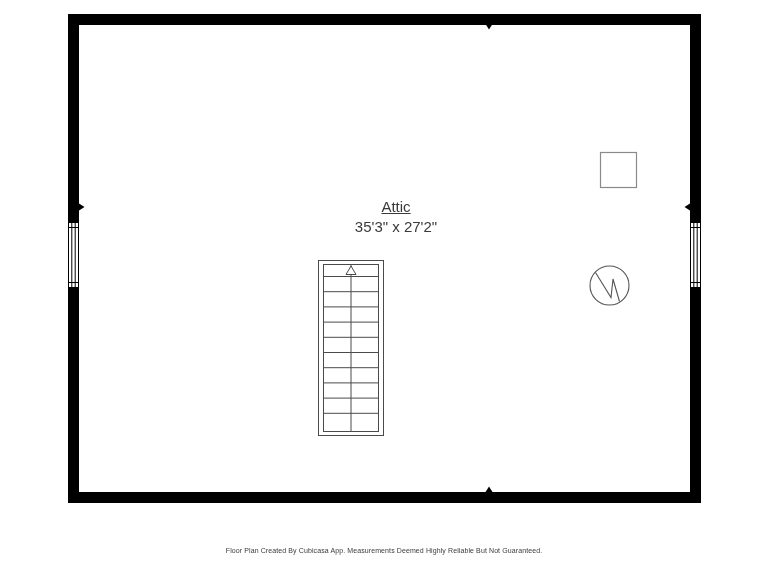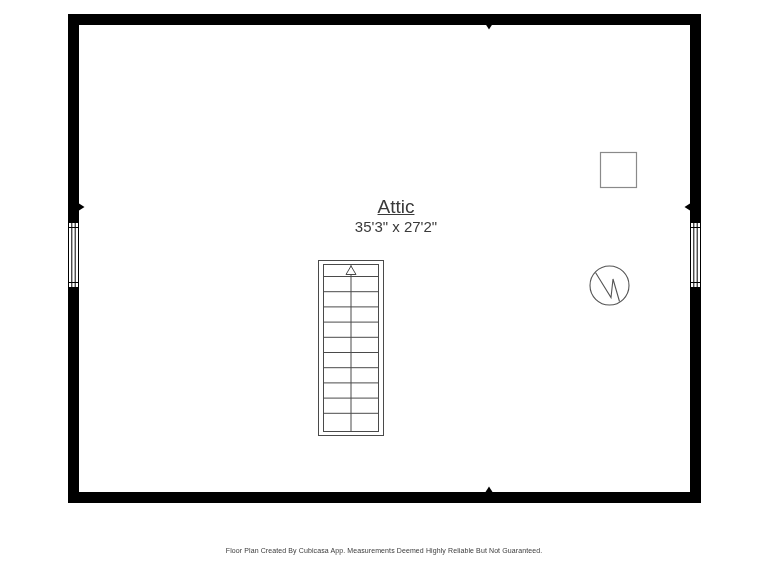--- a/index.html
+++ b/index.html
@@ -24,21 +24,21 @@
     position: absolute;
     left: 296px;
     top: 197px;
     width: 200px;
     text-align: center;
     color: #3a3a3a;
     line-height: 20px;
     pointer-events: none;
   }
   .room-name {
-    font-size: 19px;
+    font-size: 15px;
     text-decoration: underline;
   }
   .room-dims {
     font-size: 15px;
   }
   .footer-text {
     position: absolute;
     left: 0;
     top: 547px;
     width: 768px;

